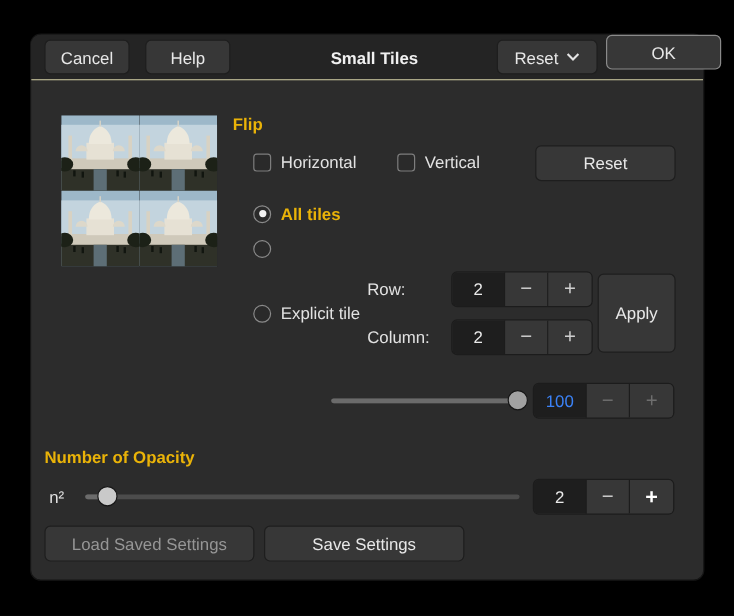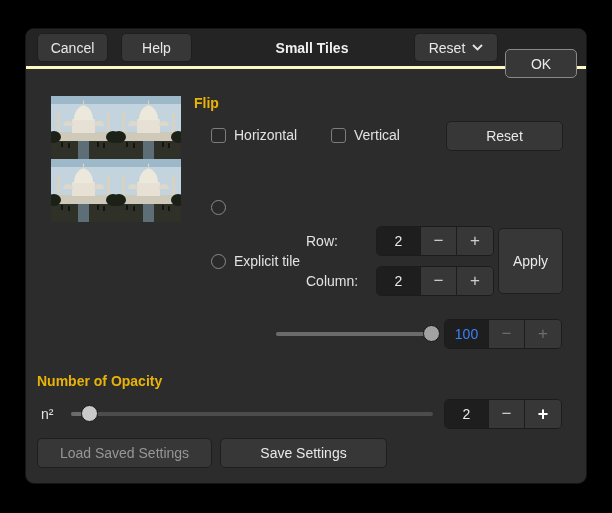--- a/index.html
+++ b/index.html
@@ -1,21 +1,21 @@
 <!DOCTYPE html>
 <html><head>
 <meta charset="utf-8">
 <style>
   html,body{margin:0;padding:0;background:#000;}
   .stage{position:relative;width:612px;height:513px;background:#000;overflow:hidden;
          font-family:"Liberation Sans","DejaVu Sans",sans-serif;color:#e2e2e2;font-size:14px;}
   .window{position:absolute;left:25px;top:28px;width:562px;height:456px;background:#2c2c2c;
           border:1px solid #151515;border-radius:9px;box-sizing:border-box;}
   .header{position:absolute;left:0;top:0;right:0;height:37px;background:#242424;
-          border-bottom:3px solid #fef9c3;border-radius:8px 8px 0 0;}
+          border-bottom:1px solid #fef9c3;border-radius:8px 8px 0 0;}
   .btn{position:absolute;background:#373737;border:1px solid #1e1e1e;border-radius:5px;
        color:#e8e8e8;font-size:14px;font-family:inherit;display:flex;align-items:center;
        justify-content:center;box-sizing:border-box;cursor:default;padding:0;}
   .btn.ok{border-color:#8a8a8a;}
   .title{position:absolute;left:0;right:0;top:0;height:37px;display:flex;align-items:center;
          justify-content:center;font-weight:bold;color:#f0f0f0;pointer-events:none;padding-left:12px;}
   .label{position:absolute;white-space:nowrap;}
   .bold{font-weight:bold;color:#eab308;}
   .dim{color:#8b8b8b;}
   .rt{text-align:left;}
@@ -60,21 +60,21 @@
     <div class="header">
       <button class="btn" style="left:11px;top:4px;width:71px;height:29px">Cancel</button>
       <button class="btn" style="left:95px;top:4px;width:71px;height:29px">Help</button>
       <div class="title">Small Tiles</div>
       <button class="btn" style="left:388px;top:4px;width:84px;height:29px;gap:7px">
         <span>Reset</span>
         <svg width="11" height="7" viewBox="0 0 11 7">
           <polyline points="1,1 5.5,5.5 10,1" fill="none" stroke="#e4e4e4" stroke-width="1.8"></polyline>
         </svg>
       </button>
-      <button class="btn ok" style="left:479px;top:20px;width:72px;height:29px">OK</button>
+      <button class="btn ok" style="left:479px;top:0;width:96px;height:29px">OK</button>
     </div>
 
     <div class="preview">
       <svg viewBox="0 0 65 63" preserveAspectRatio="none">
           <rect width="65" height="63" fill="#9db8c9"></rect>
           <rect y="8" width="65" height="30" fill="#c3d4de"></rect>
           <rect y="44" width="65" height="19" fill="#2f3128"></rect>
           <rect x="3" y="36" width="59" height="9" fill="#cfc9ba"></rect>
           <rect x="21" y="23" width="23" height="14" fill="#e6e1d4"></rect>
           <path d="M32.5 9 C40 12 42 18 42 24 L23 24 C23 18 25 12 32.5 9 Z" fill="#ece8dc"></path>
@@ -158,20 +158,24 @@
     <div class="check-row" style="left:185px;top:97px">
       <span class="checkbox"></span>
       <span>Horizontal</span>
     </div>
     <div class="check-row" style="left:305px;top:97px">
       <span class="checkbox"></span>
       <span>Vertical</span>
     </div>
     <button class="btn" style="left:420px;top:92px;width:117px;height:30px">Reset</button>
 
+    <div class="check-row" style="left:185px;top:140px">
+      <span class="radio sel"></span>
+      <span class="bold">All tiles</span>
+    </div>
     <div class="check-row" style="left:185px;top:169px">
       <span class="radio"></span>
     </div>
     <div class="check-row" style="left:185px;top:223px">
       <span class="radio"></span>
       <span>Explicit tile</span>
     </div>
 
     <div class="label rt" style="left:280px;top:197px;width:63px;line-height:30px">Row:</div>
     <div class="spin" style="left:350px;top:197px">

